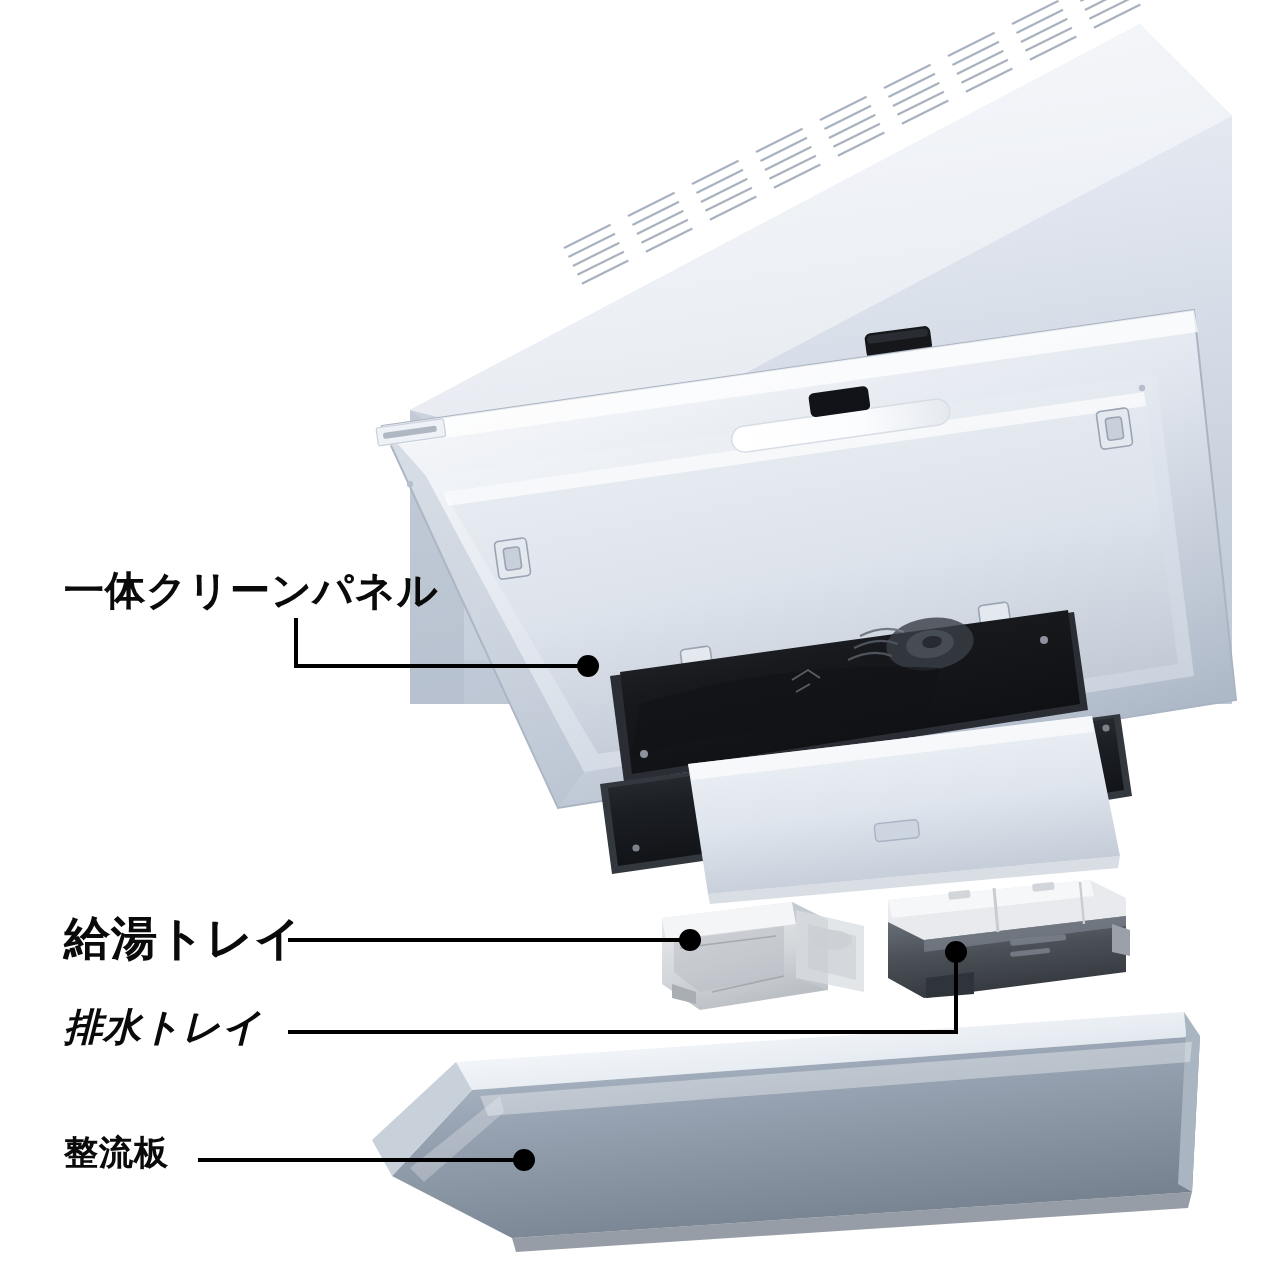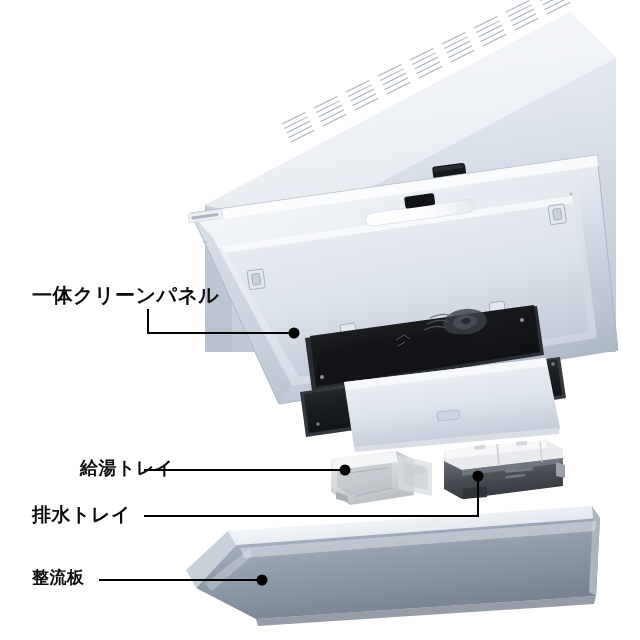--- a/index.html
+++ b/index.html
@@ -29,22 +29,22 @@
   .callout-label {
     position: absolute;
     font-family: "DejaVu Sans", "Liberation Sans", sans-serif;
     font-weight: 700;
     color: #0a0a0a;
     white-space: nowrap;
     letter-spacing: 0.5px;
     line-height: 1;
   }
   .lbl-panel   { left: 32px;  top: 285px; font-size: 20px; }
-  .lbl-hot     { left: 32px;  top: 459px; font-size: 18px; margin-left: 48px; }
-  .lbl-drain   { left: 32px;  top: 505px; font-size: 19px; }
+  .lbl-hot     { left: 32px;  top: 459px; font-size: 23px; }
+  .lbl-drain   { left: 32px;  top: 505px; font-size: 19px; font-style: italic; }
   .lbl-plate   { left: 32px;  top: 569px; font-size: 17px; }
   .leader, .leader-dot { pointer-events: none; }
 </style>
 </head>
 <body>
 
 <div id="stage">
 
   <svg class="art" viewBox="0 0 640 640" aria-hidden="true">
     <defs>

